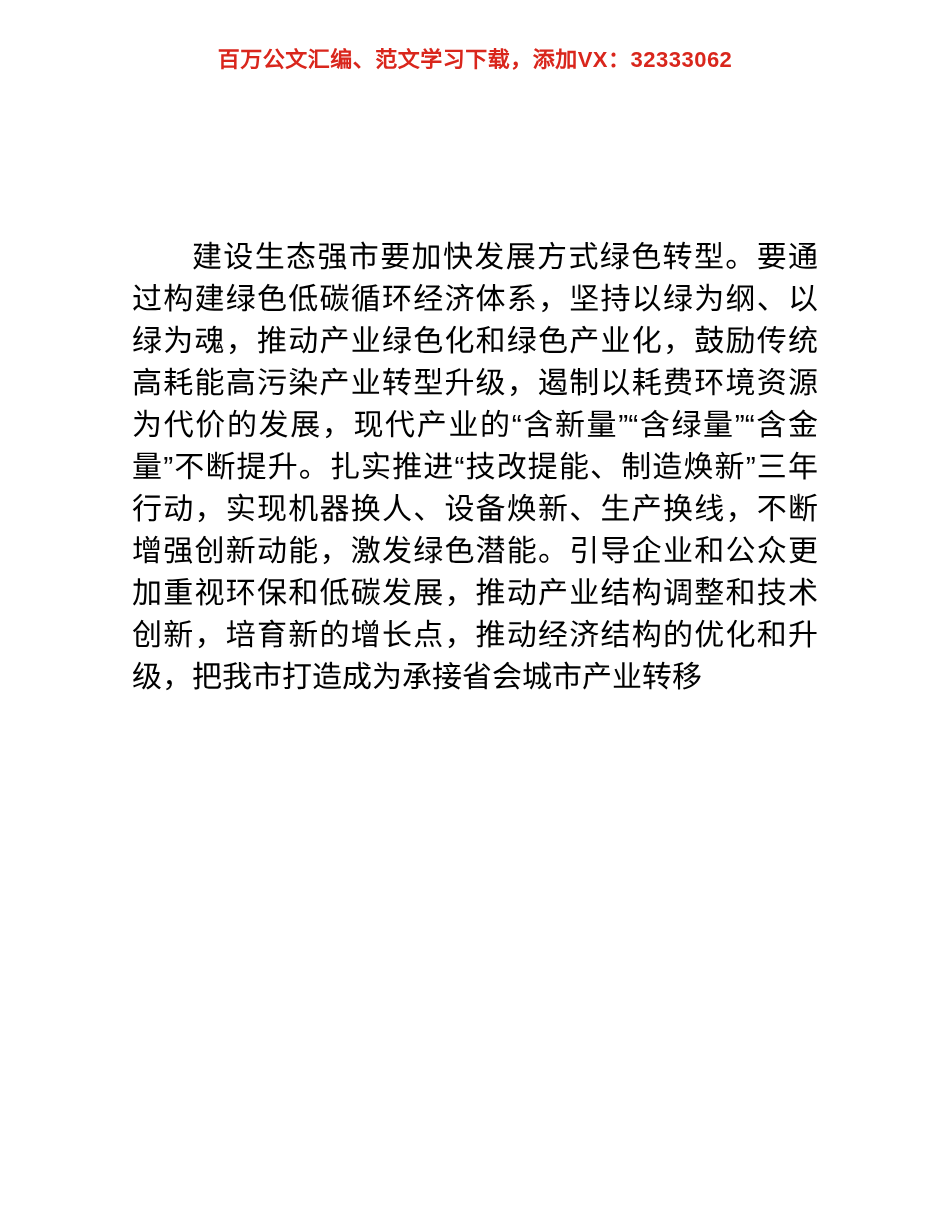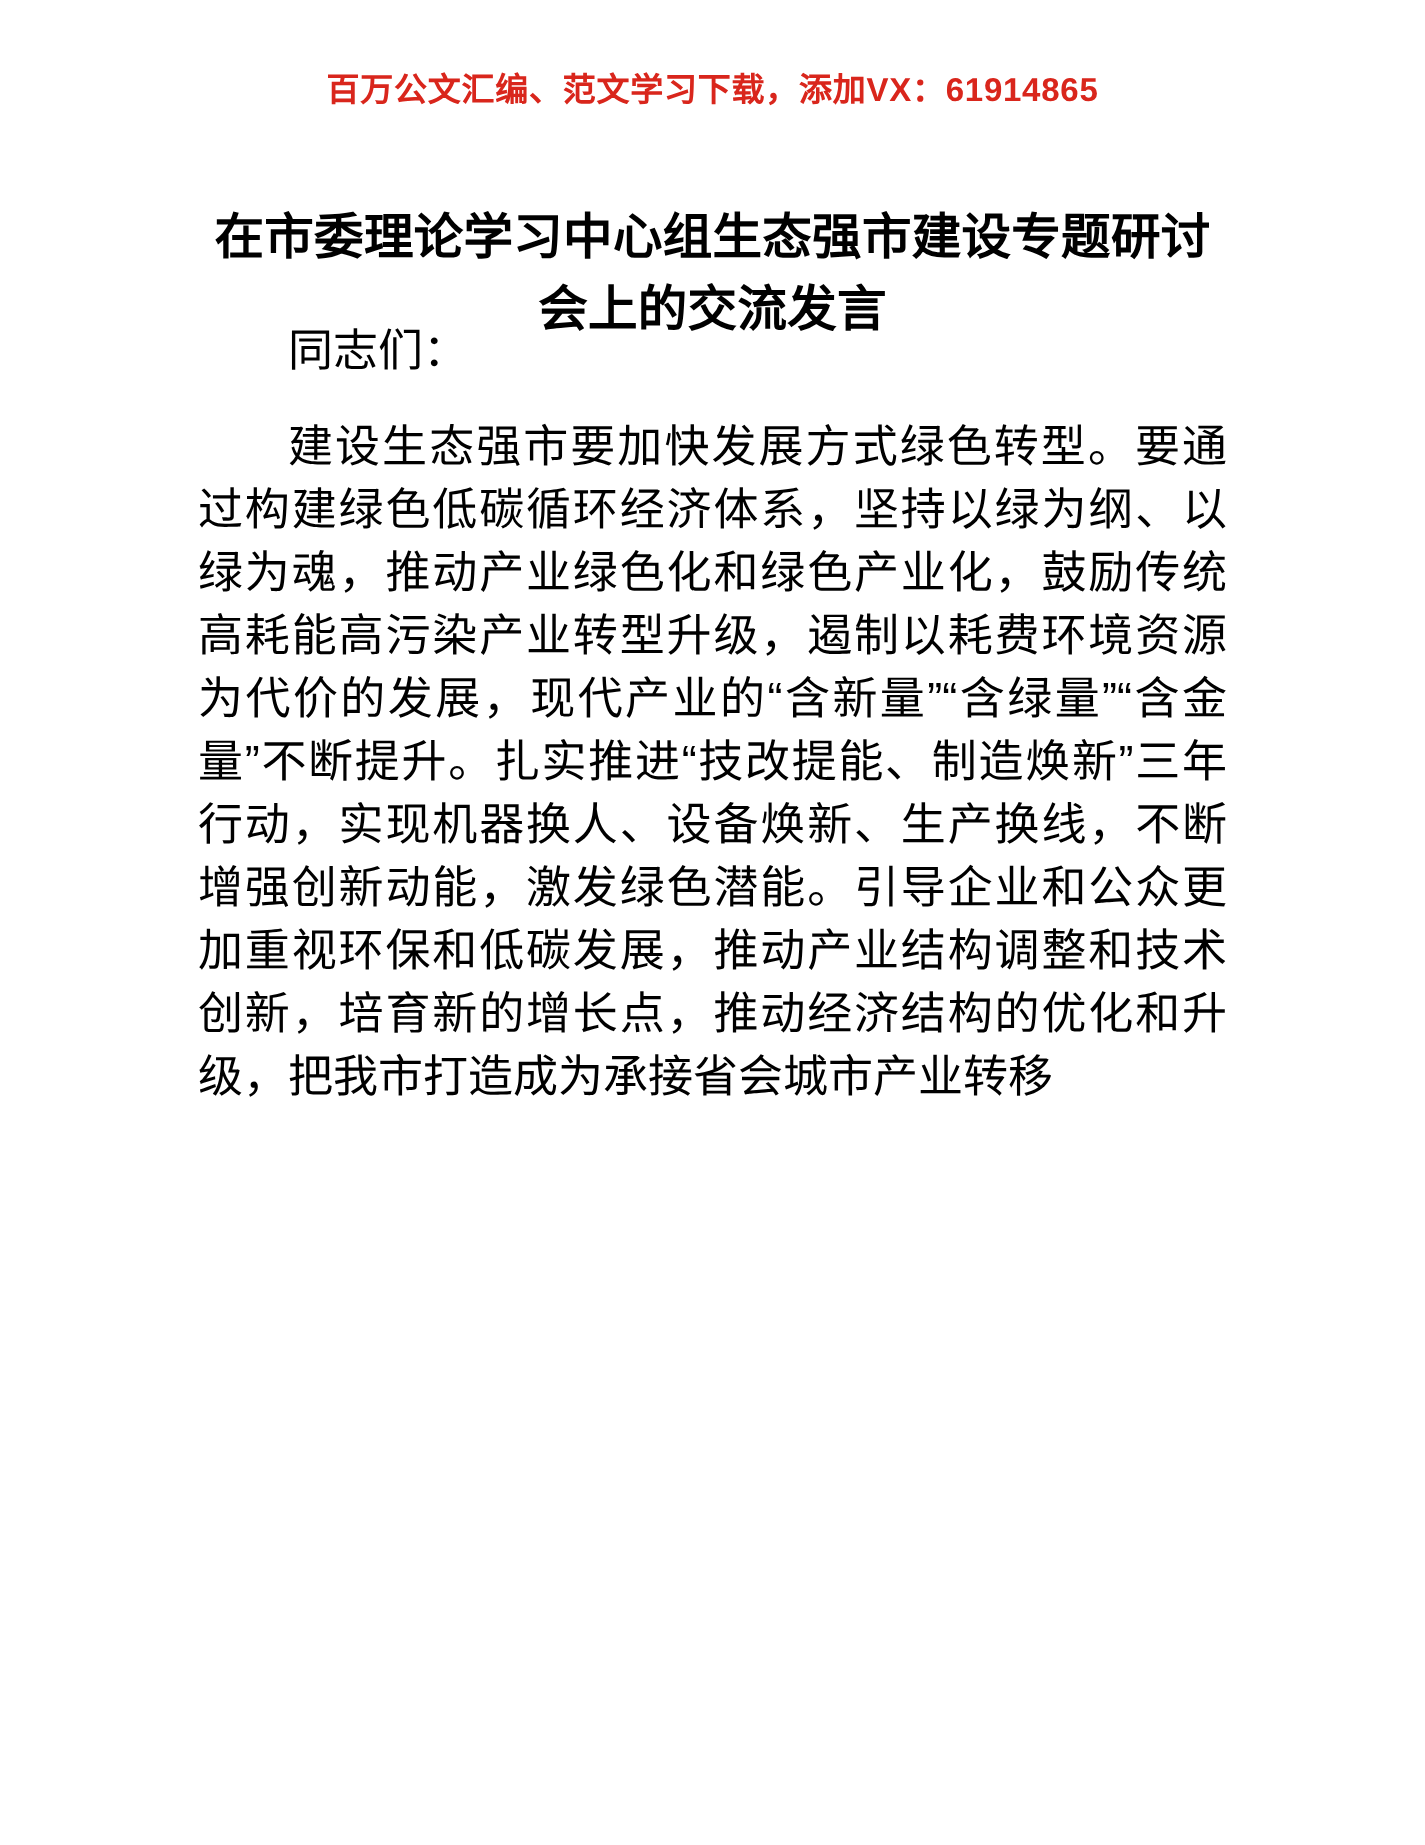--- a/index.html
+++ b/index.html
@@ -77,26 +77,24 @@
   }
   .para.gap-before {
     margin-top: 22px;
   }
 </style>
 </head>
 <body>
 
 <div id="page">
 
-  <div class="promo-banner">百万公文汇编、范文学习下载，添加VX：61914865</div>
+  <div class="promo-banner">百万公文汇编、范文学习下载，添加VX：32333062</div>
 
-  <h1 class="doc-title">在市委理论学习中心组生态强市建设专题研讨会上的交流发言</h1>
 
   <div class="doc-body">
 
-    <p class="para salutation">同志们：</p>
 
 
     <p class="para indent gap-before">建设生态强市要加快发展方式绿色转型。要通过构建绿色低碳循环经济体系，坚持以绿为纲、以绿为魂，推动产业绿色化和绿色产业化，鼓励传统高耗能高污染产业转型升级，遏制以耗费环境资源为代价的发展，现代产业的“含新量”“含绿量”“含金量”不断提升。扎实推进“技改提能、制造焕新”三年行动，实现机器换人、设备焕新、生产换线，不断增强创新动能，激发绿色潜能。引导企业和公众更加重视环保和低碳发展，推动产业结构调整和技术创新，培育新的增长点，推动经济结构的优化和升级，把我市打造成为承接省会城市产业转移</p>
 
   </div>
 
 </div>
 
 </body></html>

